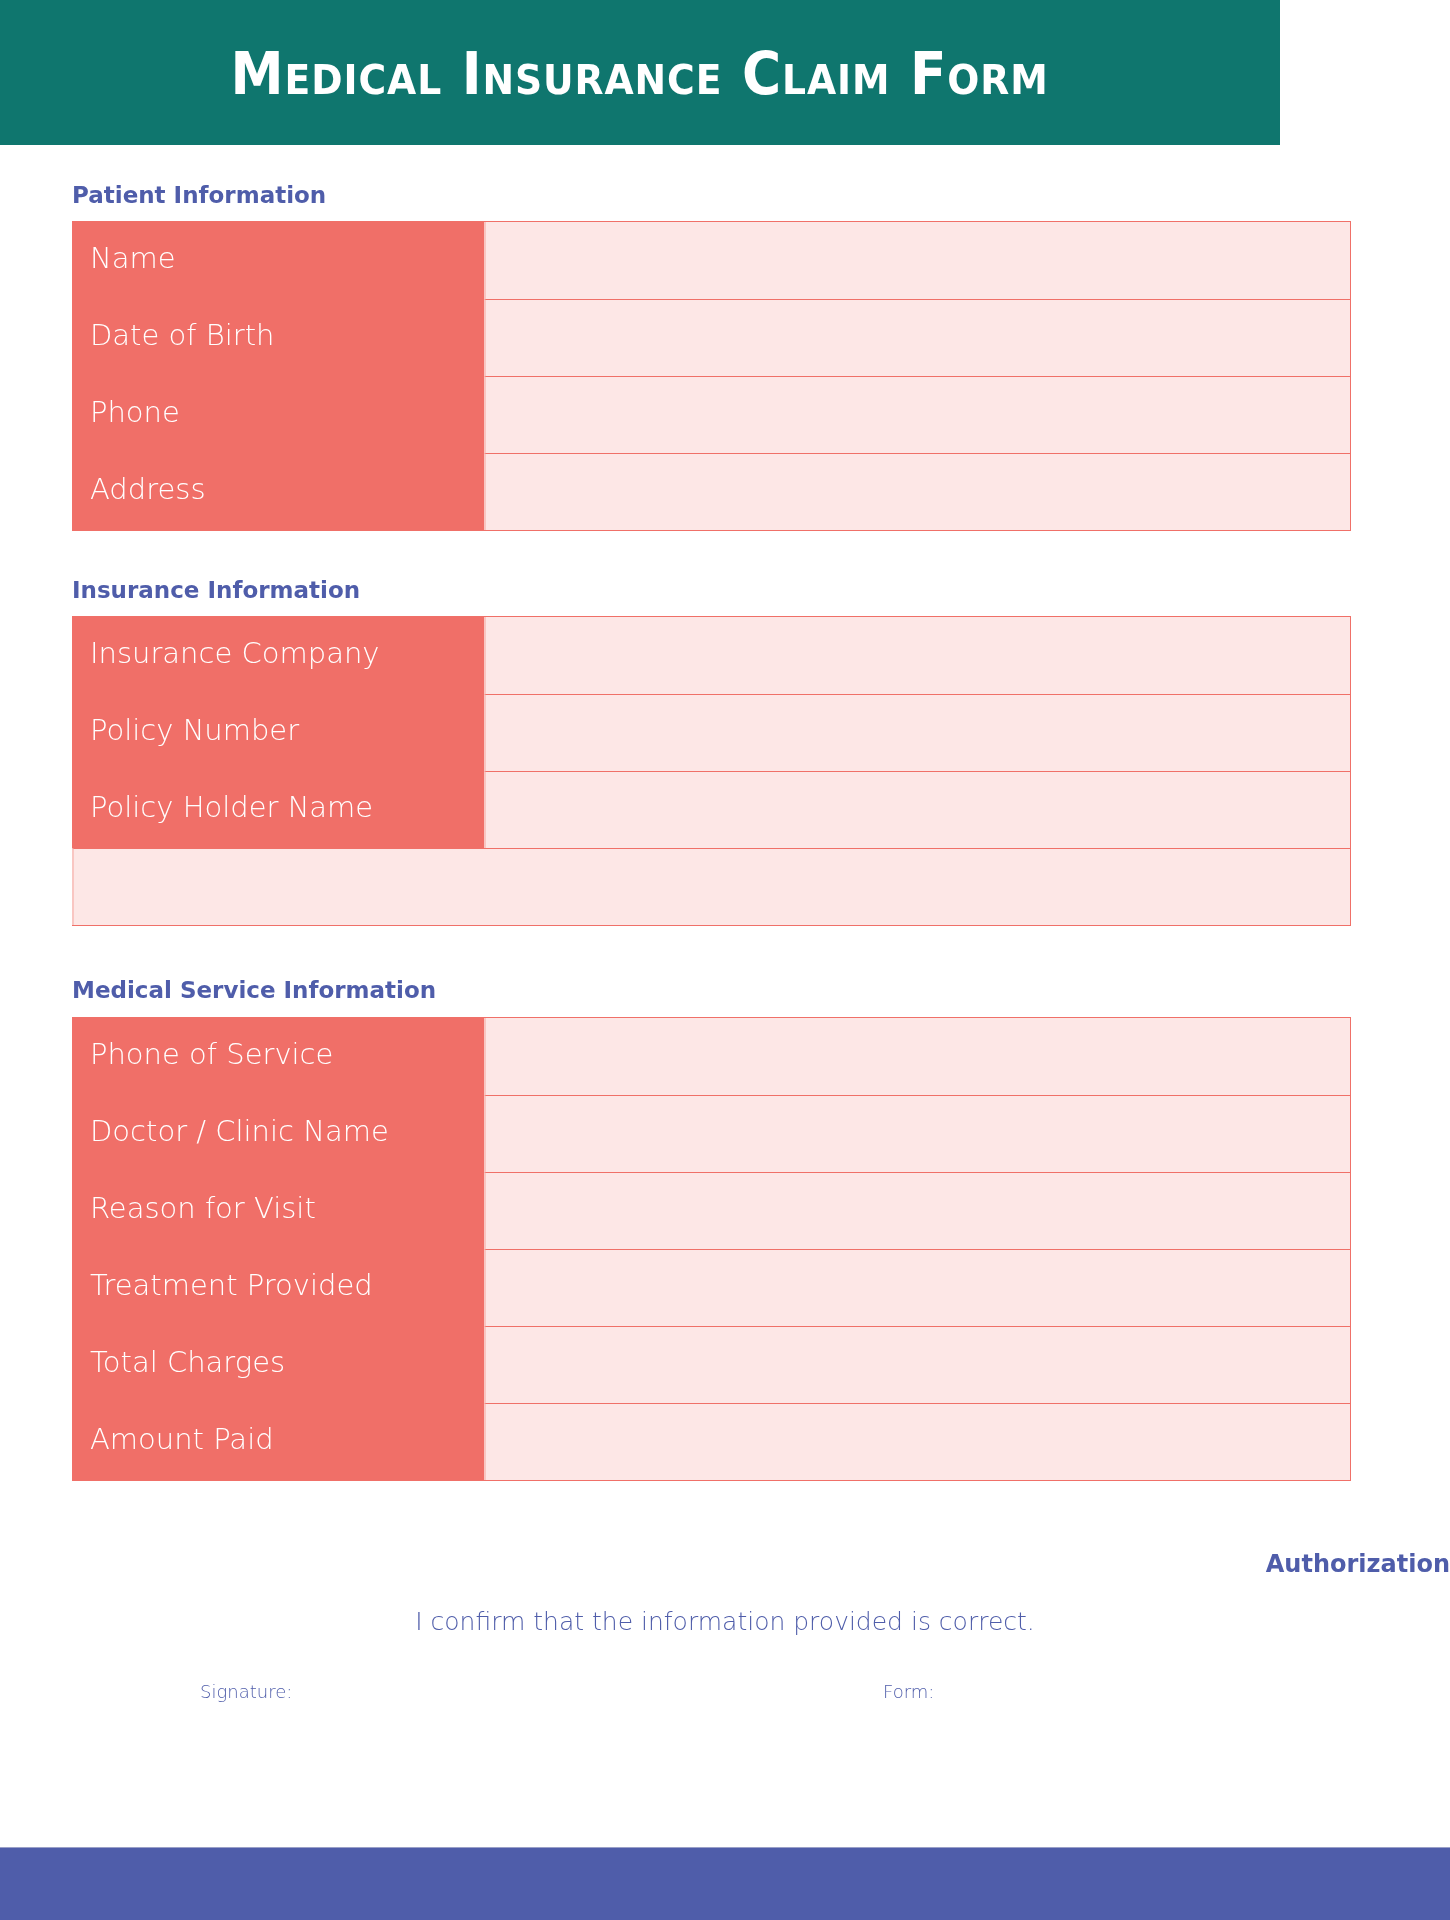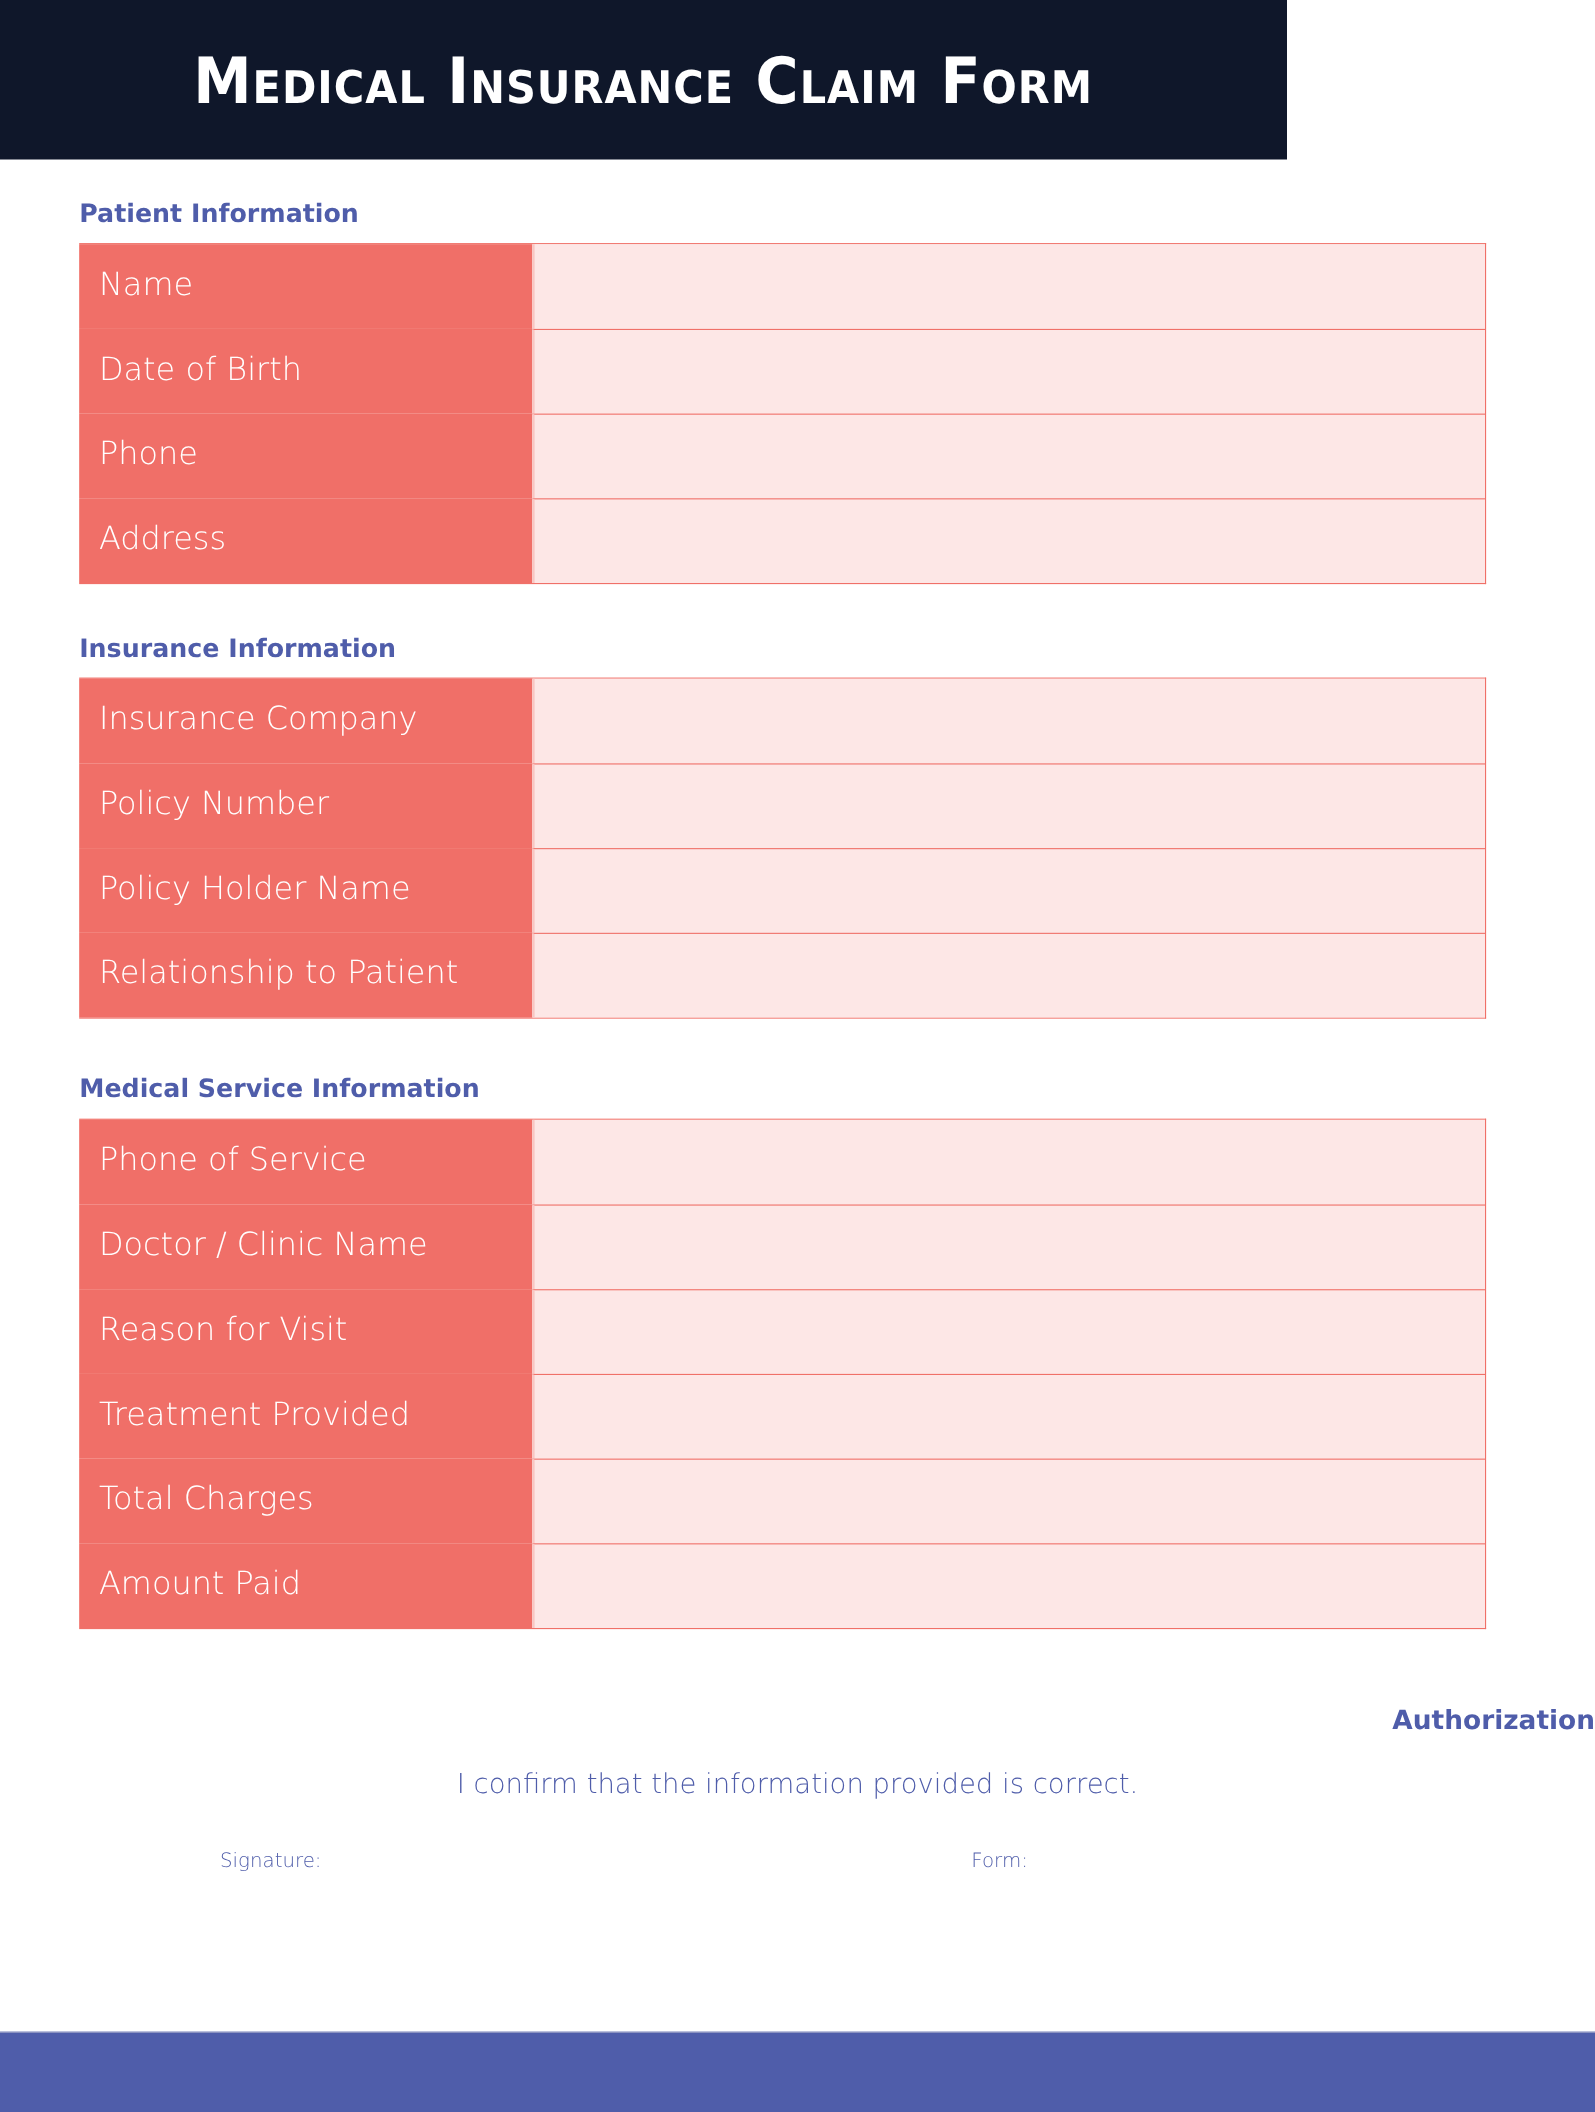--- a/index.html
+++ b/index.html
@@ -1,21 +1,21 @@
 <!DOCTYPE html>
 <html><head>
   <meta charset="utf-8">
   <style>
     * { box-sizing: border-box; margin: 0; padding: 0; }
     html, body { width: 1450px; height: 1920px; background: #ffffff; overflow: hidden; }
     body { position: relative; font-family: "Liberation Sans", sans-serif; }
 
     .header-band {
-      position: absolute; left: 0; top: 0; width: 1170px; height: 145px;
-      background: #0f172a;
+      position: absolute; left: 0; top: 0; width: 1280px; height: 145px;
+      background: #0f766e;
       display: flex; align-items: center; justify-content: center;
     }
     .title {
       color: #ffffff;
       font-family: "DejaVu Sans", sans-serif;
       font-weight: bold;
       font-size: 58px;
       letter-spacing: 1px;
       font-variant: small-caps;
       transform: scaleX(0.92);
@@ -124,21 +124,20 @@
   </div>
   <div class="form-row">
     <div class="label-cell">Policy Number</div>
     <div class="field-cell"></div>
   </div>
   <div class="form-row">
     <div class="label-cell">Policy Holder Name</div>
     <div class="field-cell"></div>
   </div>
   <div class="form-row">
-    <div class="label-cell">Relationship to Patient</div>
     <div class="field-cell"></div>
   </div>
 </div>
 
 <div class="section-heading" style="top:976px;">Medical Service Information</div>
 <div class="form-table" style="top:1017px;">
   <div class="form-row">
     <div class="label-cell">Phone of Service</div>
     <div class="field-cell"></div>
   </div>

